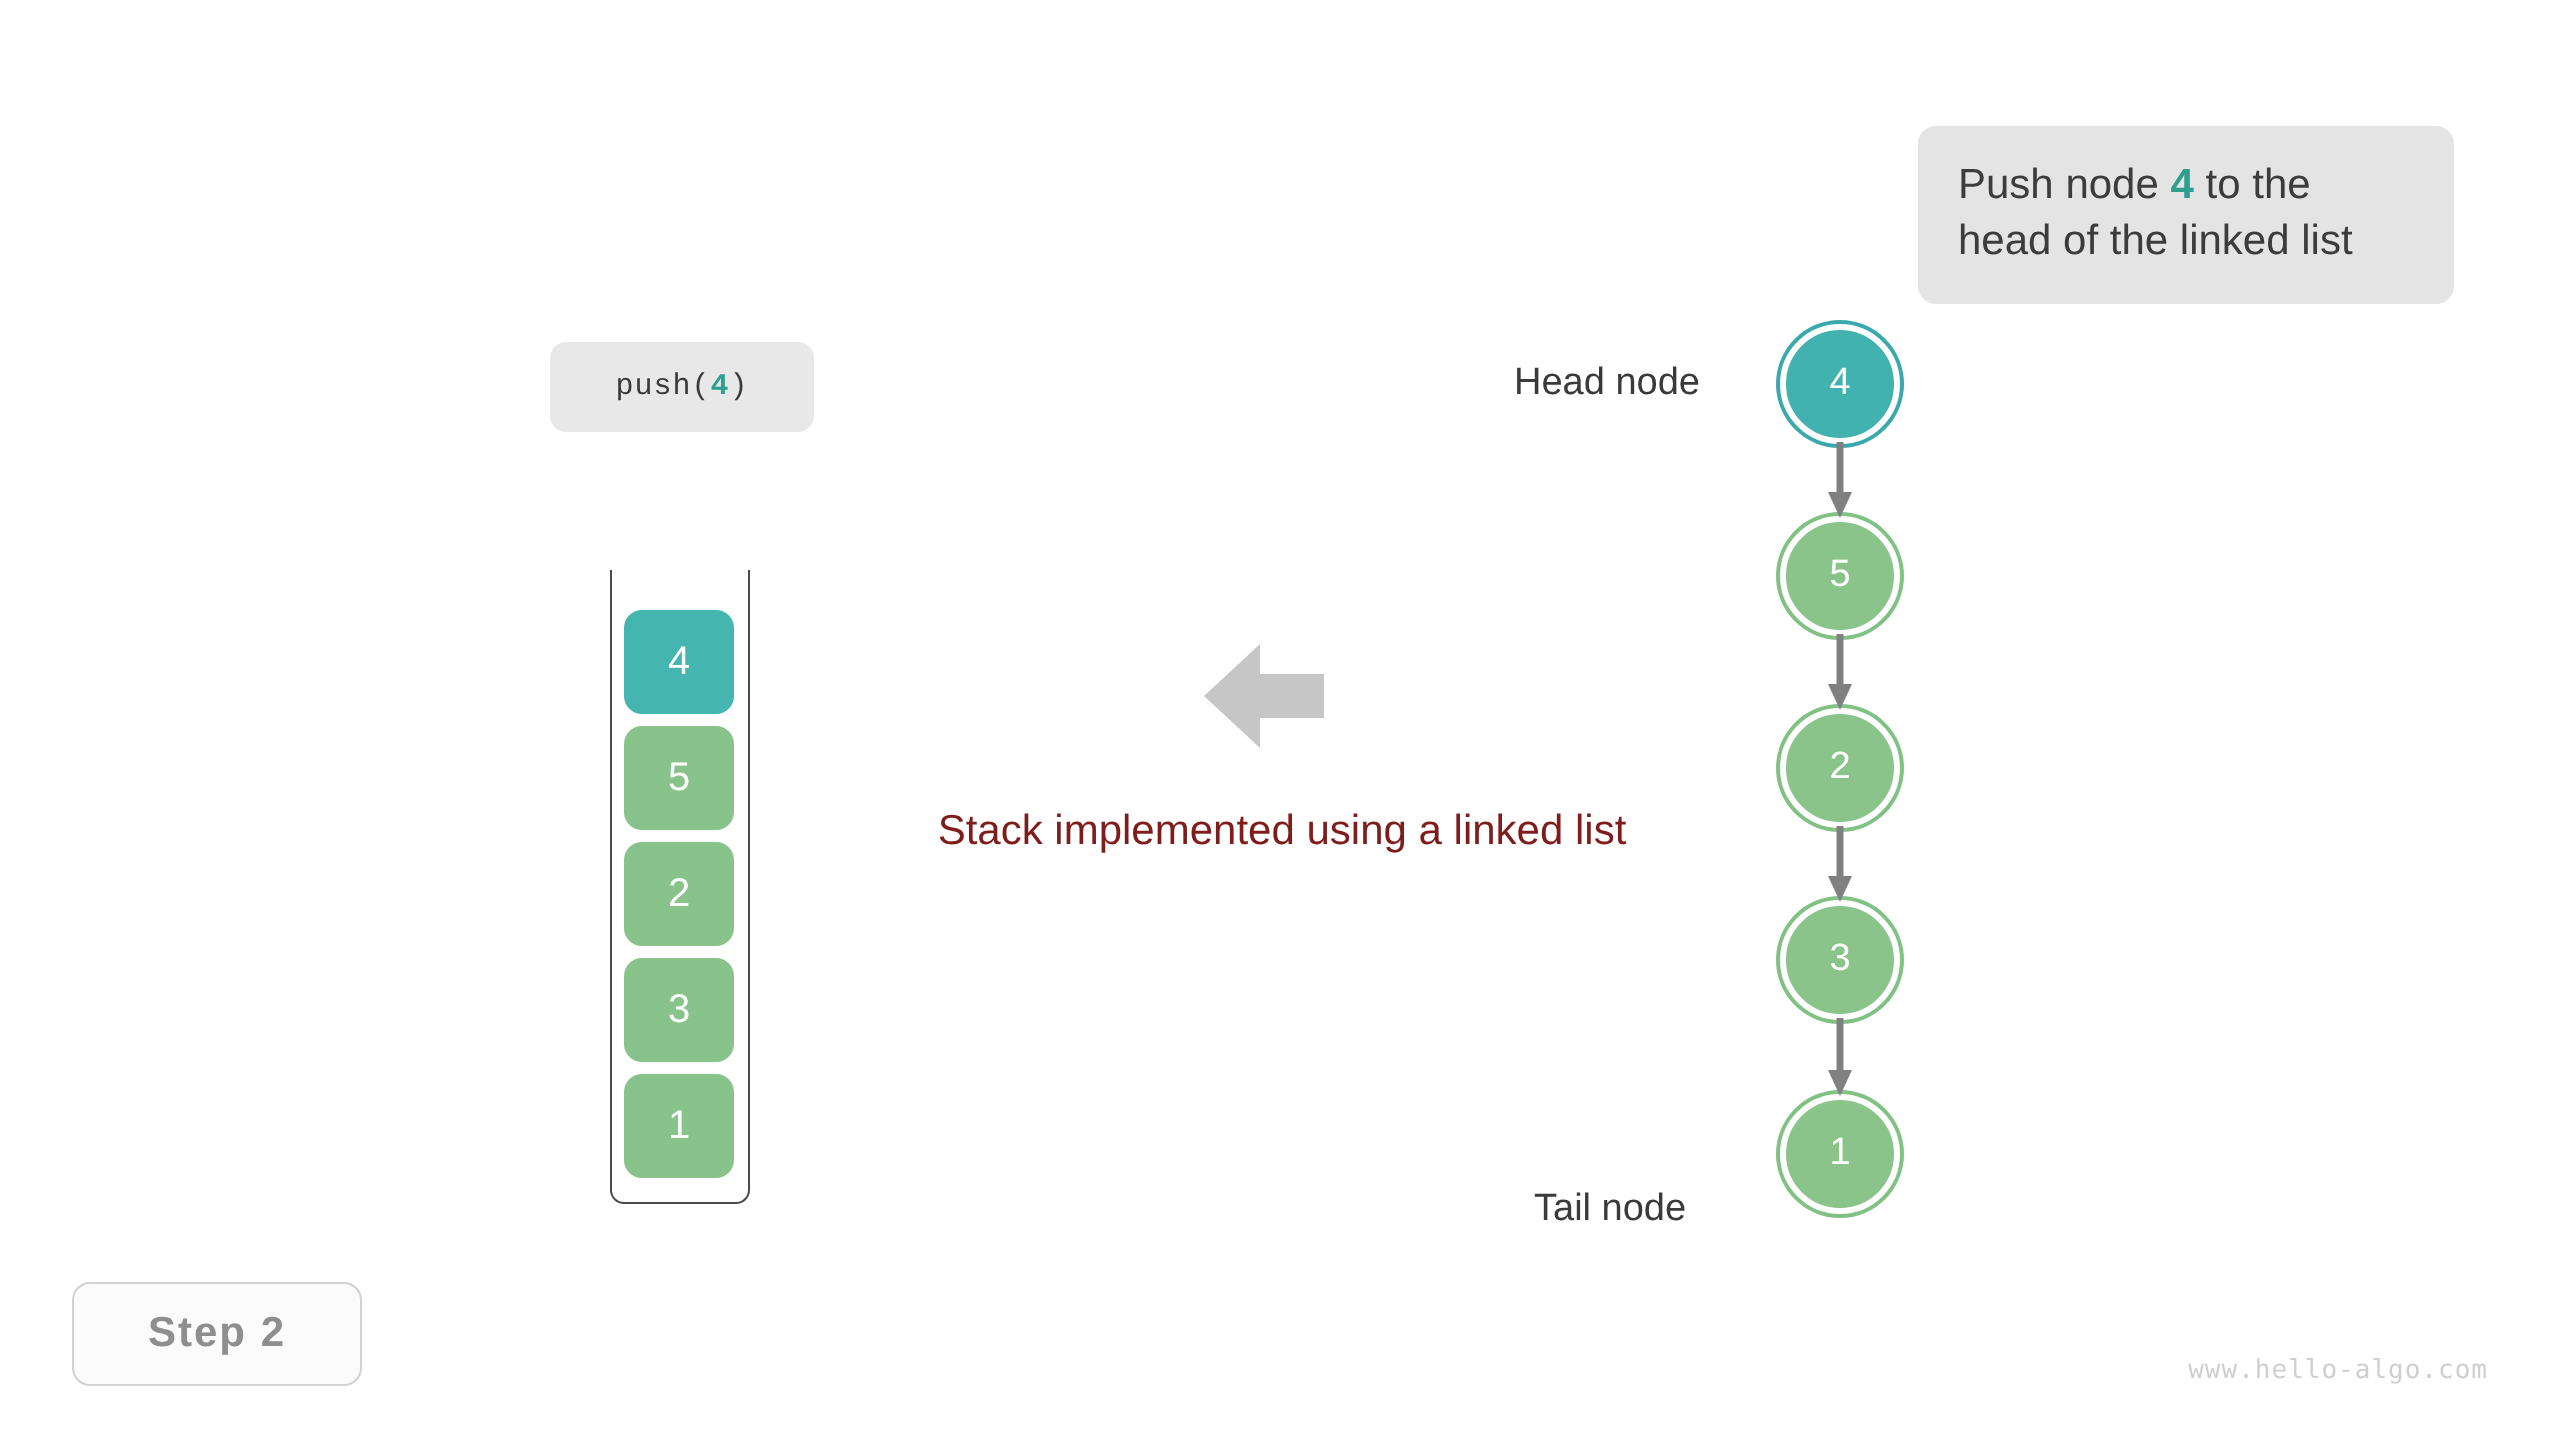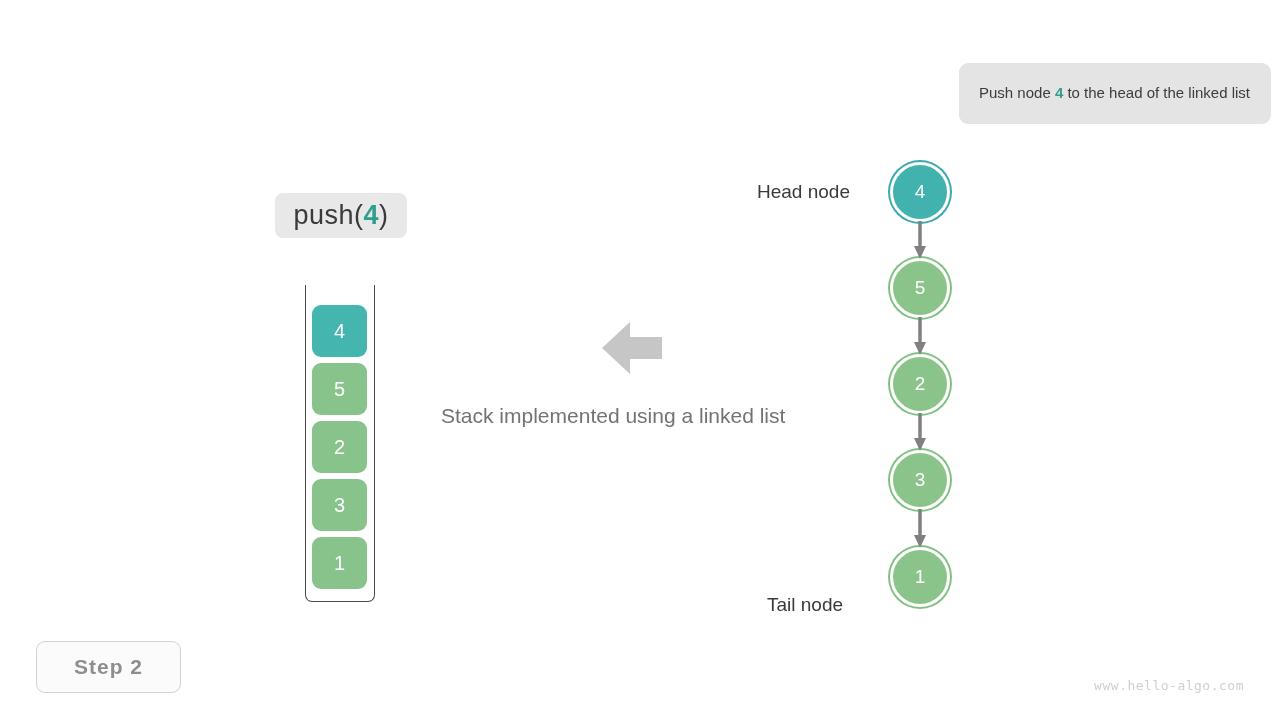--- a/index.html
+++ b/index.html
@@ -14,48 +14,48 @@
     overflow: hidden;
     font-family: "Liberation Sans", sans-serif;
     -webkit-font-smoothing: antialiased;
   }
 
   
   .tooltip {
     position: absolute;
     left: 959px;
     top: 63px;
-    width: 312px;
+    width: 268px;
     box-sizing: border-box;
     padding: 16px 20px 17px 20px;
     background: #e4e4e4;
     border-radius: 9px;
     color: #3c3c3c;
-    font-size: 15px;
+    font-size: 21px;
     line-height: 28px;
   }
   .tooltip .accent {
     color: #2e9e8f;
     font-weight: bold;
   }
 
   
   .push-label {
     position: absolute;
     left: 275px;
-    top: 193px;
+    top: 171px;
     width: 132px;
     height: 45px;
     background: #e8e8e8;
     border-radius: 8px;
     display: flex;
     align-items: center;
     justify-content: center;
-    font-family: Liberation Sans, sans-serif;
-    font-size: 27px;
+    font-family: Liberation Mono, monospace;
+    font-size: 15px;
     color: #3a3a3a;
     letter-spacing: 0.5px;
   }
   .push-label .accent {
     color: #2e9e8f;
     font-weight: bold;
   }
 
   
   .stack-container {
@@ -99,23 +99,23 @@
     left: 602px;
     top: 320px;
     width: 60px;
     height: 56px;
   }
   .caption {
     position: absolute;
     left: 441px;
     top: 404px;
     width: 400px;
-    text-align: left;
+    text-align: center;
     font-size: 21px;
-    color: #737373;
+    color: #7f1d1d;
   }
 
   
   .ll-node {
     position: absolute;
     width: 60px;
     height: 60px;
     border-radius: 50%;
     box-sizing: border-box;
     display: flex;

